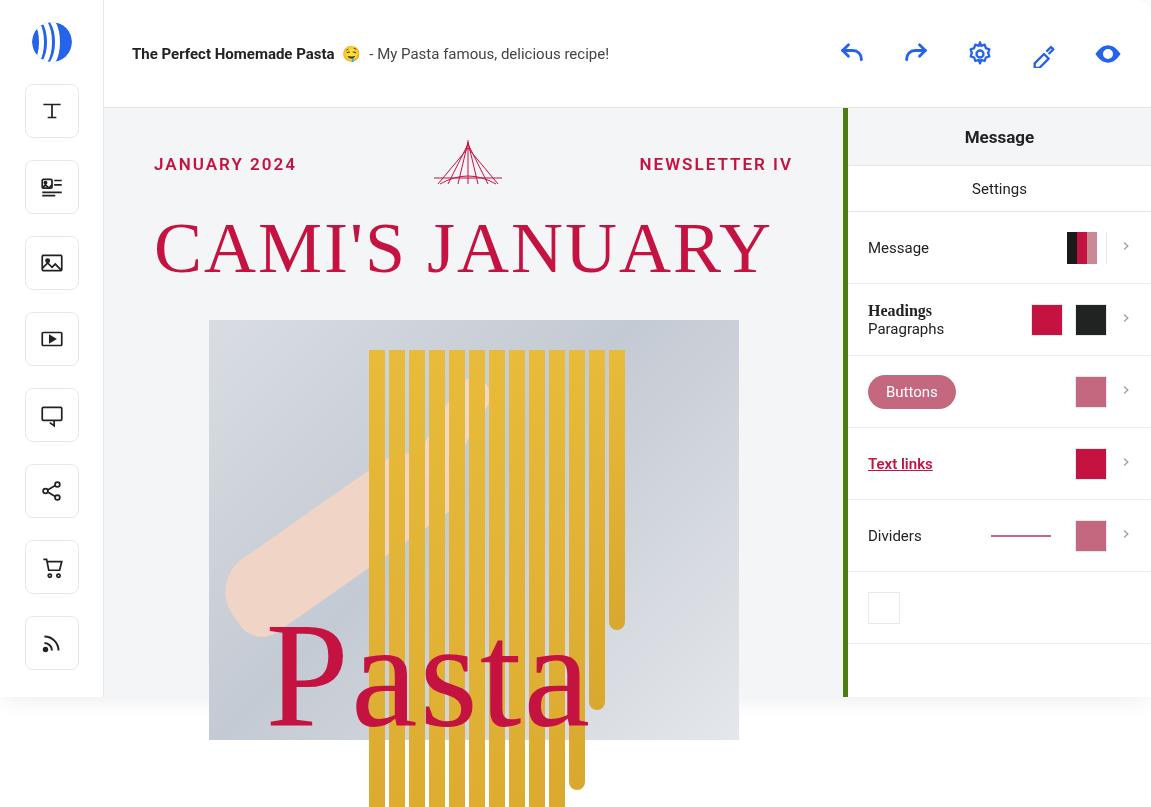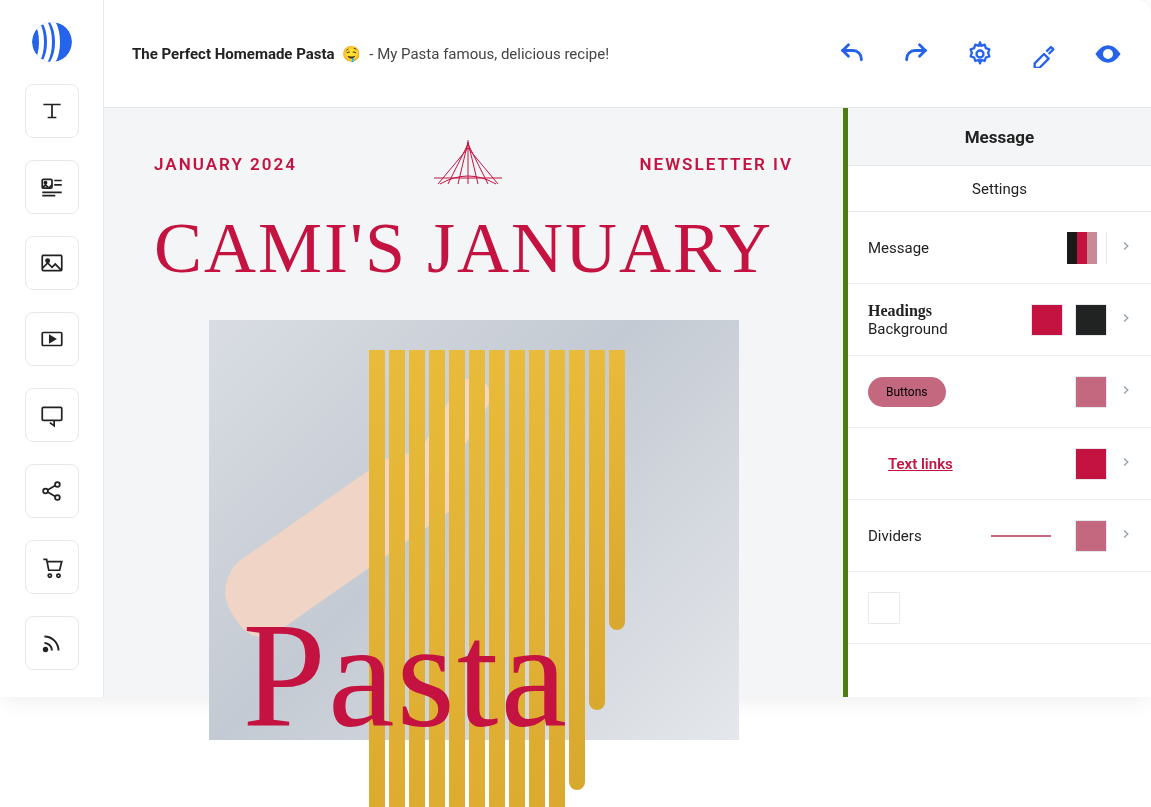--- a/index.html
+++ b/index.html
@@ -29,38 +29,38 @@
   .meta-row { display:flex; align-items:center; justify-content:space-between; color:#c41341; font-size:17px; letter-spacing:2px; font-weight:600; }
   .sunburst { flex:0 0 auto; }
   .kitchen-title { font-family: "Times New Roman", Georgia, serif; color:#c41341; font-size:72px; letter-spacing:2px; margin-top:22px; line-height:1; font-weight:500; white-space:nowrap;}
   .hero { margin-top:36px; position:relative; width:530px; height:420px; margin-left:auto; margin-right:auto;}
   .hero-bg { position:absolute; inset:0; background: linear-gradient(135deg,#d9dde3 0%, #c4cad3 45%, #e4e7eb 100%); }
   .hand { position:absolute; left:-20px; bottom:40px; width:300px; height:260px; }
   .hand-shape{ position:absolute; width:260px; height:80px; left:20px; bottom:120px; background:#f0d5c6; border-radius:60px 80px 40px 40px; transform:rotate(-35deg);}
   .finger{position:absolute; width:110px; height:36px; background:#f1d7c8; border-radius:30px; left:210px; top:-30px; transform:rotate(-60deg);}
   .noodles { position:absolute; left:160px; top:30px; width:300px; height:640px; overflow:visible; }
   .noodle { position:absolute; top:0; width:16px; background:linear-gradient(#e8bb3a,#d9a82e); border-radius:0 0 10px 10px; }
-  .big-word { position:absolute; left:34px; bottom:-10px; font-family:"Times New Roman", Georgia, serif; color:#c41341; font-size:150px; font-weight:500; line-height:1; letter-spacing:2px;}
+  .big-word { position:absolute; left:57px; bottom:-10px; font-family:"Times New Roman", Georgia, serif; color:#c41341; font-size:150px; font-weight:500; line-height:1; letter-spacing:2px;}
   
   
   .right-panel { width:308px; border-left:5px solid #4d7c0f; display:flex; flex-direction:column; background:#fff;}
   .panel-title { height:58px; background:#f3f5f7; border-bottom:1px solid #e5e8ec; display:flex; align-items:center; justify-content:center; font-weight:700; font-size:17px; color:#222;}
   .panel-tabs { display:flex; height:46px; border-bottom:1px solid #e5e8ec;}
   .panel-tab { flex:1; display:flex; align-items:center; justify-content:center; font-size:15px; color:#222; cursor:pointer; background:#fff;}
   .panel-tab.active { background:#eef4ff; border-bottom:3px solid #2563eb; font-weight:500;}
   .theme-rows { flex:1; overflow:auto;}
   .theme-row { height:72px; border-bottom:1px solid #eceff2; display:flex; align-items:center; padding:0 18px 0 20px; gap:12px; cursor:pointer;}
   .row-label { flex:1; font-size:15px; color:#222;}
   .row-label .serif{ font-family:"Times New Roman",Georgia,serif; font-weight:700; font-size:16px;}
   .swatch { width:32px; height:32px; border:1px solid #e5e8ec;}
   .swatch-group{ display:flex; }
   .swatch-group .sw{ width:10px; height:32px;}
   .chev { color:#9aa3af; }
-  .pill { display:inline-flex; align-items:center; background:#c4687f; color:#000000; padding:8px 18px; border-radius:20px; font-size:12px;}
-  .textlink { color:#c41341; font-weight:600; text-decoration:underline; font-size:15px;margin-left:20px;}
+  .pill { display:inline-flex; align-items:center; background:#c4687f; color:#ffffff; padding:8px 18px; border-radius:20px; font-size:15px;}
+  .textlink { color:#c41341; font-weight:600; text-decoration:underline; font-size:15px;}
   .divider-line{ flex:0 0 60px; height:2px; background:#c4687f; margin-right:12px;}
   .reapply { padding:18px 20px; color:#2563eb; font-weight:700; font-size:14px; cursor:pointer;}
 </style>
 </head>
 <body>
 
 <div class="app">
 
   <div class="left-rail">
     <div class="logo">
@@ -232,21 +232,21 @@
             <span class="chev">
               <svg width="14" height="14" viewBox="0 0 24 24" fill="none" stroke="currentColor" stroke-width="2.5">
                   <path d="M9 6l6 6-6 6"></path>
                 </svg>
             </span>
           </div>
 
           <div class="theme-row">
             <div class="row-label">
               <div class="serif">Headings</div>
-              <div>Background</div>
+              <div>Paragraphs</div>
             </div>
             <div class="swatch" style="background:#c41341"></div>
             <div class="swatch" style="background:#212322"></div>
             <span class="chev">
               <svg width="14" height="14" viewBox="0 0 24 24" fill="none" stroke="currentColor" stroke-width="2.5">
                   <path d="M9 6l6 6-6 6"></path>
                 </svg>
             </span>
           </div>
 

